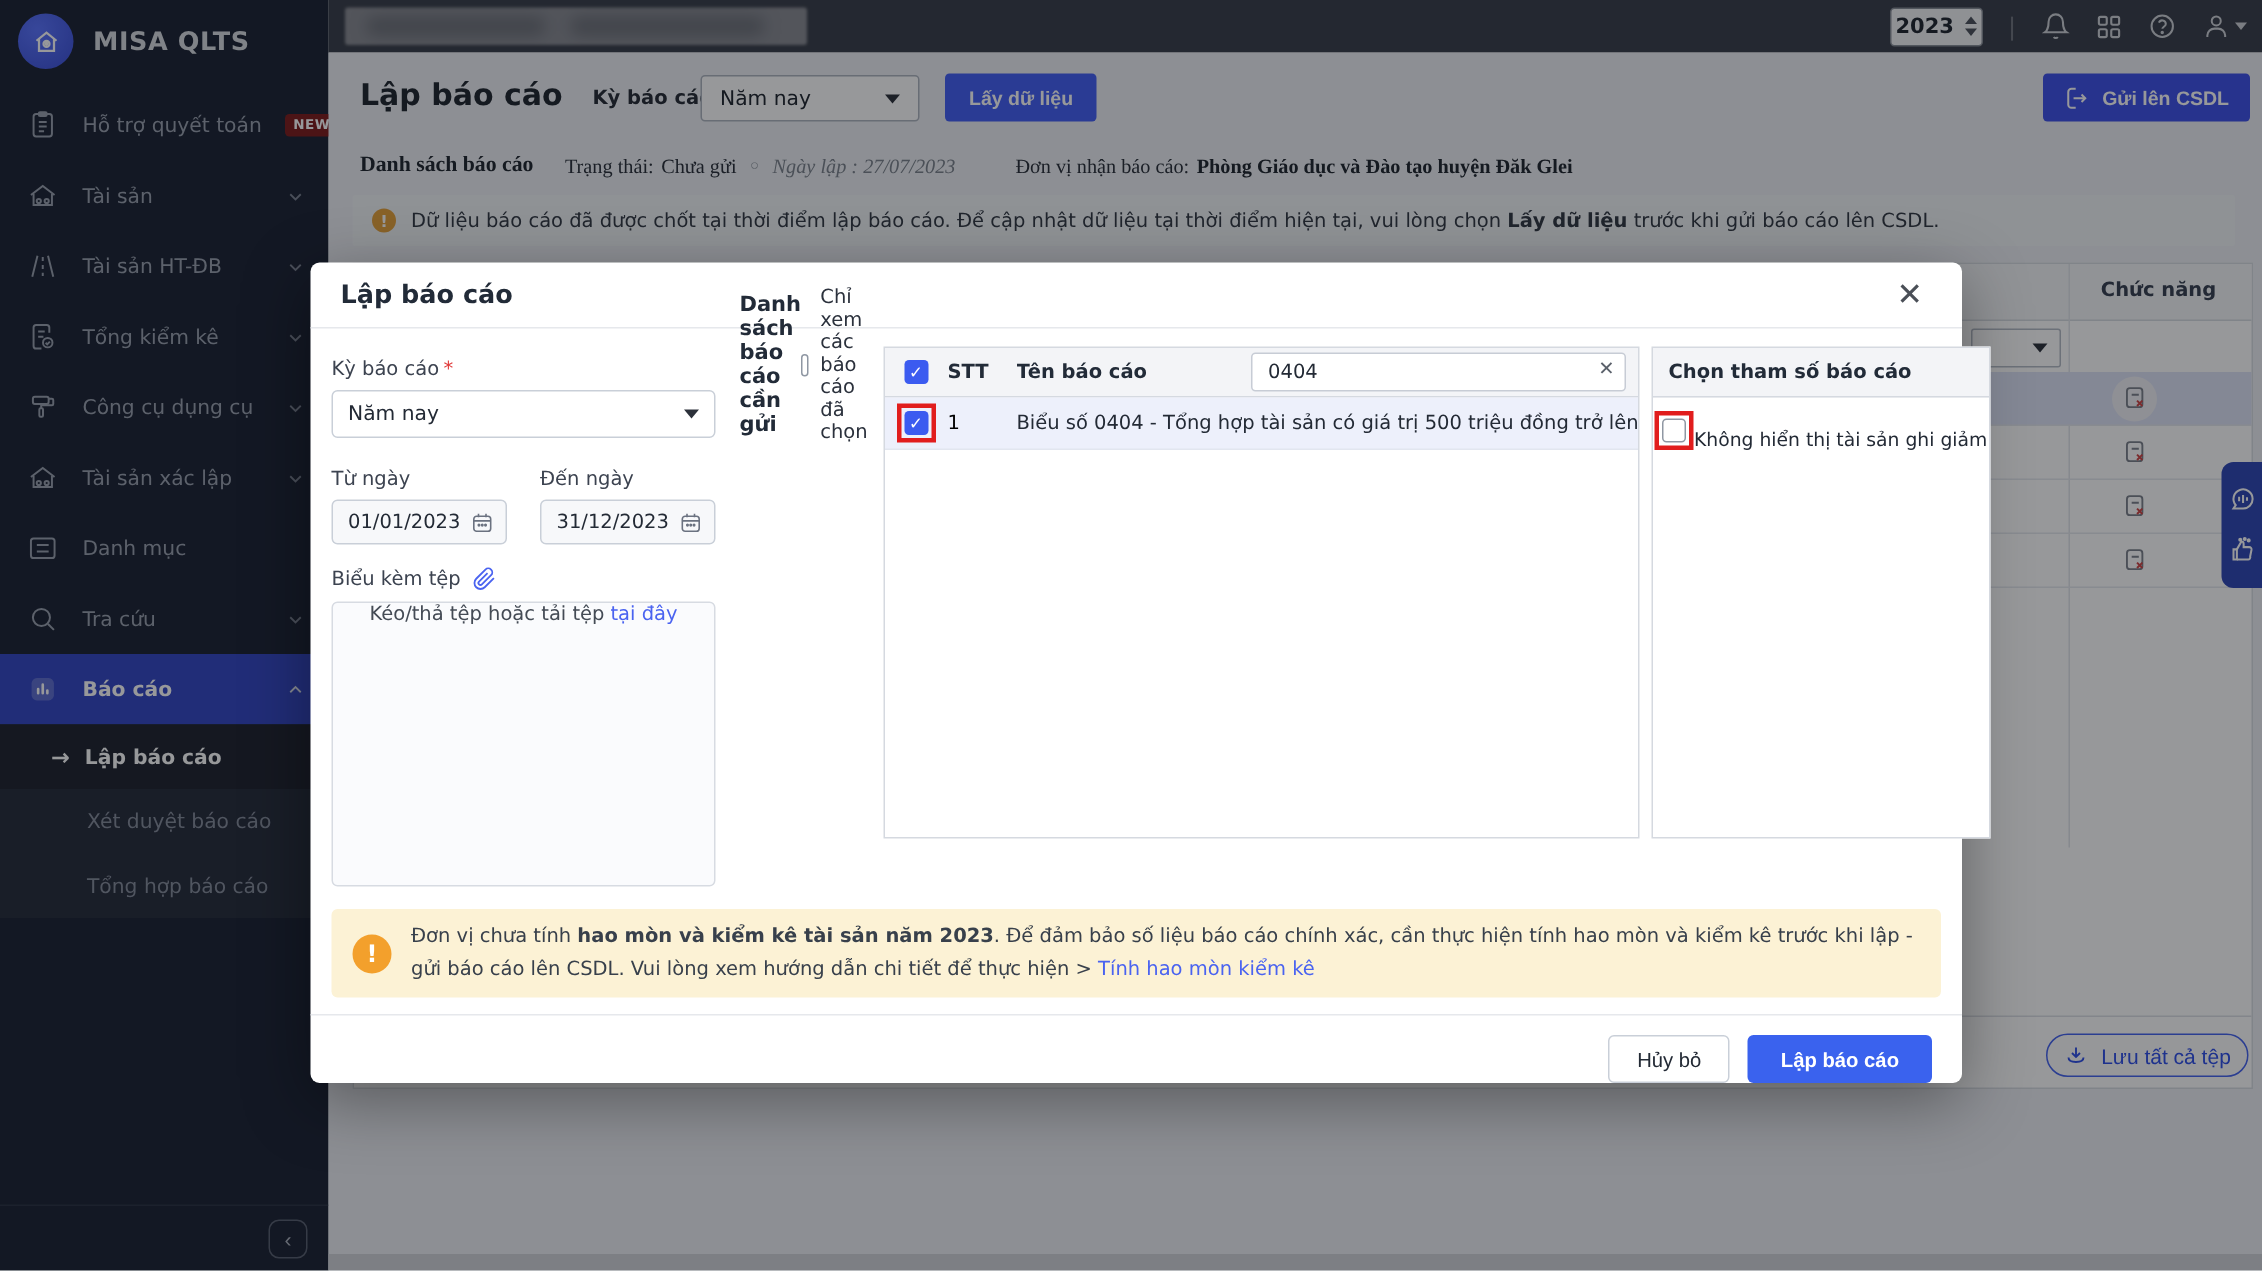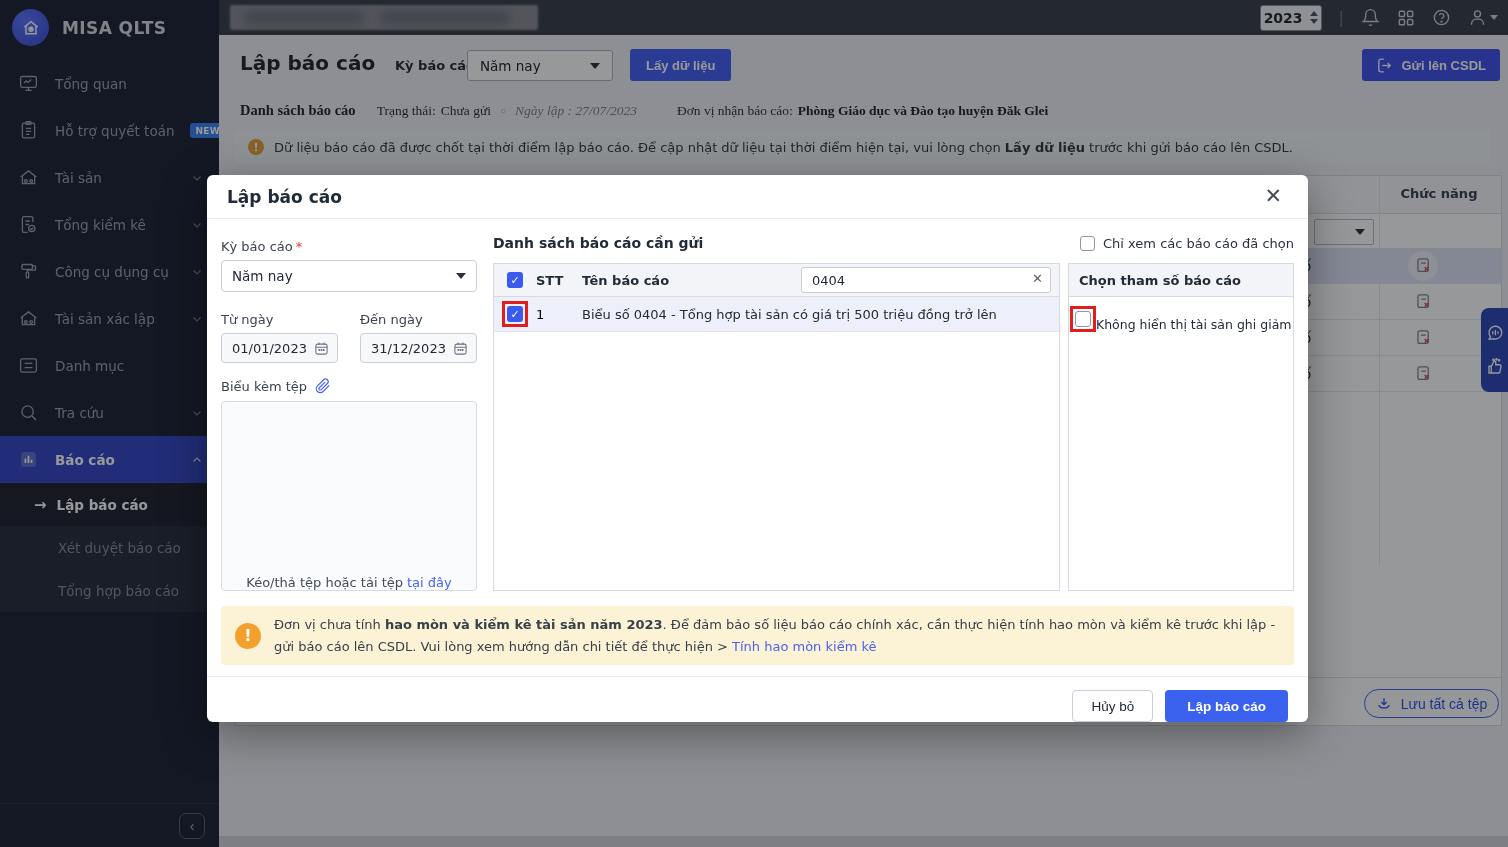--- a/index.html
+++ b/index.html
@@ -16,21 +16,21 @@
   .logo-circle { width:37px; height:37px; border-radius:50%;
      background:radial-gradient(circle at 35% 30%, #5b74ff, #3c50d6);
      display:flex; align-items:center; justify-content:center; flex:none; }
   .brand { font-size:17px; font-weight:bold; color:#d8dbe1; letter-spacing:.4px; }
   .nav { margin-top:14px; }
   .nav-item { display:flex; align-items:center; height:47px; padding:0 16px 0 18px;
      color:#9aa1af; font-size:13.5px; gap:16px; cursor:pointer; }
   .nav-item .lbl { flex:1; white-space:nowrap; }
   .nav-item svg { flex:none; }
   .nav-item.active { background:#3447c5; color:#fff; }
-  .badge { background:#3b82f6; color:#fff; font-size:9px; font-weight:bold;
+  .badge { background:#7f1d1d; color:#fff; font-size:9px; font-weight:bold;
      padding:2.5px 5px; border-radius:3px; letter-spacing:.3px; }
   .submenu { background:#272d3c; }
   .submenu-item { display:flex; align-items:center; height:43px; padding-left:58px;
      color:#868d9b; font-size:13.5px; gap:10px; cursor:pointer; }
   .submenu-item.active { background:#1f2430; color:#fff; font-weight:600; }
   .submenu-item .arrow { font-size:15px; margin-left:-24px; }
   .sidebar-bottom { position:absolute; bottom:0; left:0; right:0; height:44px;
      border-top:1px solid #2b3344; display:flex; align-items:center;
      justify-content:flex-end; padding-right:14px; }
   .collapse-btn { width:26px; height:26px; border:1px solid #596070; border-radius:7px;
@@ -122,24 +122,24 @@
   .control { height:32px; border:1px solid #c9cfd8; border-radius:4px; background:#fff;
      display:flex; align-items:center; justify-content:space-between; padding:0 10px;
      font-size:13.5px; color:#232a35; cursor:pointer; }
   .date-row { display:flex; gap:22px; margin-top:12px; }
   .date-col { flex:1; }
   .date-box { height:30px; border:1px solid #c9cfd8; border-radius:4px; background:#f7f8fa;
      display:flex; align-items:center; justify-content:space-between; padding:0 8px 0 10px;
      font-size:13px; color:#232a35; cursor:pointer; }
   .attach-row { display:flex; align-items:center; gap:8px; margin:15px 0 7px; font-size:13px; color:#3c4350; }
   .dropzone { height:190px; border:1px solid #d7dbe2; border-radius:4px; background:#fafbfd;
-     display:flex; align-items:flex-end; justify-content:center; font-size:13px; color:#444b55; gap:4px; }
+     display:flex; align-items:flex-start; justify-content:center; font-size:13px; color:#444b55; gap:4px; }
   .link { color:#4a63f0; cursor:pointer; }
 
-  .table-col { flex:1; display:flex; flex-direction:column; }
+  .table-col { flex:1; display:flex; flex-direction:row; }
   .tc-head { display:flex; align-items:center; justify-content:space-between; height:24px; margin-bottom:8px; }
   .tc-title { font-size:14px; font-weight:bold; color:#222b38; }
   .only-sel { display:flex; align-items:center; gap:8px; font-size:13px; color:#2b313c; cursor:pointer; }
   .tables { display:flex; gap:8px; height:328px; }
   .main-table { flex:1; border:1px solid #d5d9e0; background:#fff; display:flex; flex-direction:column; }
   .m-header { display:flex; align-items:center; height:33px; background:#f3f4f7; border-bottom:1px solid #d5d9e0; flex:none; }
   .cell-check { width:42px; display:flex; align-items:center; justify-content:center; flex:none; }
   .cell-stt { width:46px; font-size:13px; flex:none; }
   .m-header .cell-stt, .m-header .cell-name { font-weight:bold; color:#222b38; }
   .cell-name { flex:1; font-size:13px; color:#232a35; white-space:nowrap; overflow:hidden; }
@@ -185,44 +185,46 @@
           <circle cx="12" cy="13.5" r="2.4"></circle>
           <circle cx="12" cy="13.5" r="0.8" fill="#fff"></circle>
       </svg>
     </div>
     <div class="brand">MISA QLTS</div>
   </div>
 
   <nav class="nav">
     <div class="nav-item">
       <svg width="21" height="21" viewBox="0 0 24 24" fill="none" stroke="#9aa1af" stroke-width="1.5">
-        <rect x="3" y="4" width="18" height="12.5" rx="2"></rect>
-          <path d="M7 11.5l2.5-2.5 2 2L15 7.5"></path>
-          <path d="M12 16.5v3"></path>
-          <path d="M8.5 19.8h7"></path>
-      </svg>
-      <span class="lbl">Tổng quan</span>
-    </div>
-    <div class="nav-item">
-      <svg width="21" height="21" viewBox="0 0 24 24" fill="none" stroke="#9aa1af" stroke-width="1.5">
         <rect x="5" y="3.5" width="14" height="17" rx="2"></rect>
           <rect x="9" y="2" width="6" height="3" rx="1"></rect>
           <path d="M9 9.5h6M9 13h6M9 16.5h4"></path>
       </svg>
       <span class="lbl">Hỗ trợ quyết toán</span>
       <span class="badge">NEW</span>
     </div>
     <div class="nav-item">
       <svg width="21" height="21" viewBox="0 0 24 24" fill="none" stroke="#9aa1af" stroke-width="1.5">
         <path d="M3 11.5L12 4.5l9 7"></path>
           <path d="M5 10.5V19h14v-8.5"></path>
           <circle cx="9" cy="16" r="1.6"></circle>
           <circle cx="15" cy="16" r="1.6"></circle>
       </svg>
       <span class="lbl">Tài sản</span>
+      <svg width="12" height="12" viewBox="0 0 24 24" fill="none" stroke="#7a8191" stroke-width="2.4">
+          <polyline points="5,9 12,16 19,9"></polyline>
+        </svg>
+    </div>
+    <div class="nav-item">
+      <svg width="21" height="21" viewBox="0 0 24 24" fill="none" stroke="#9aa1af" stroke-width="1.5">
+        <path d="M8 4L4 20"></path>
+          <path d="M16 4l4 16"></path>
+          <path d="M12 5v3M12 11v3M12 17v2.5"></path>
+      </svg>
+      <span class="lbl">Tài sản HT-ĐB</span>
       <svg width="12" height="12" viewBox="0 0 24 24" fill="none" stroke="#7a8191" stroke-width="2.4">
           <polyline points="5,9 12,16 19,9"></polyline>
         </svg>
     </div>
     <div class="nav-item">
       <svg width="21" height="21" viewBox="0 0 24 24" fill="none" stroke="#9aa1af" stroke-width="1.5">
         <path d="M17 9V5a2 2 0 0 0-2-2H7a2 2 0 0 0-2 2v14a2 2 0 0 0 2 2h4"></path>
           <path d="M8.5 8h5M8.5 12h4"></path>
           <circle cx="15.8" cy="16.5" r="3.6"></circle>
           <path d="M14.2 16.6l1.2 1.2 2-2.1"></path>

